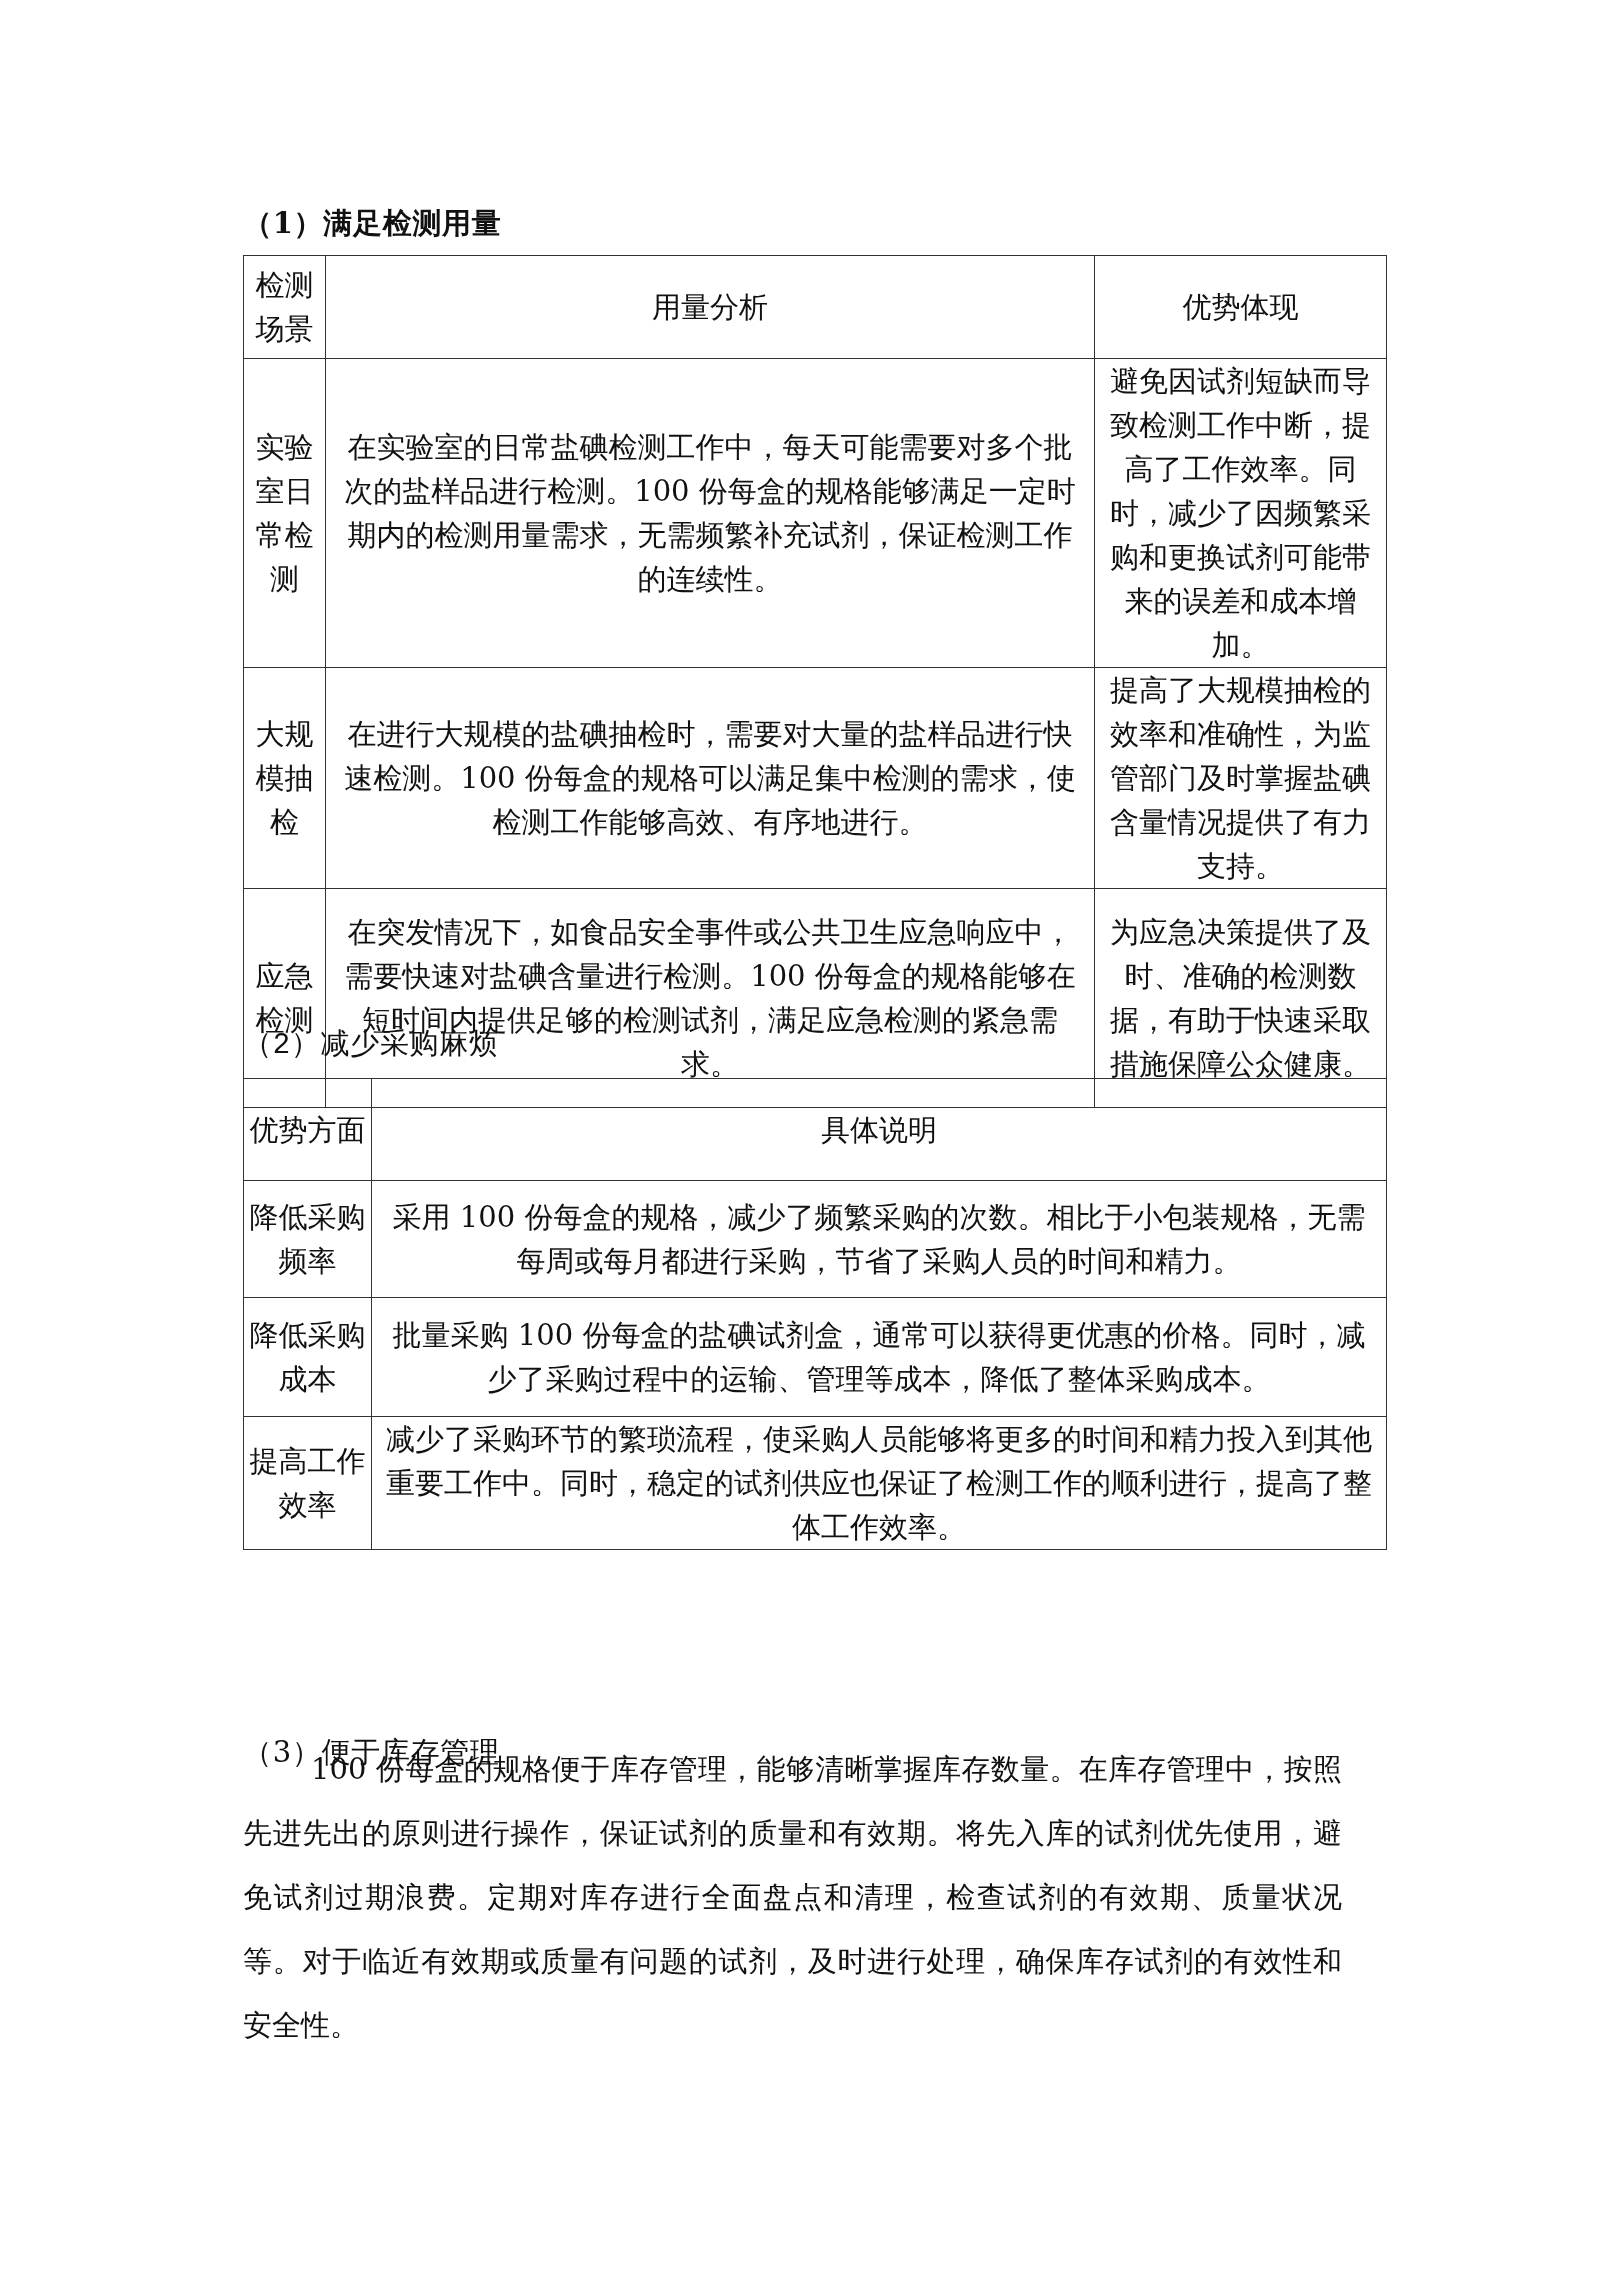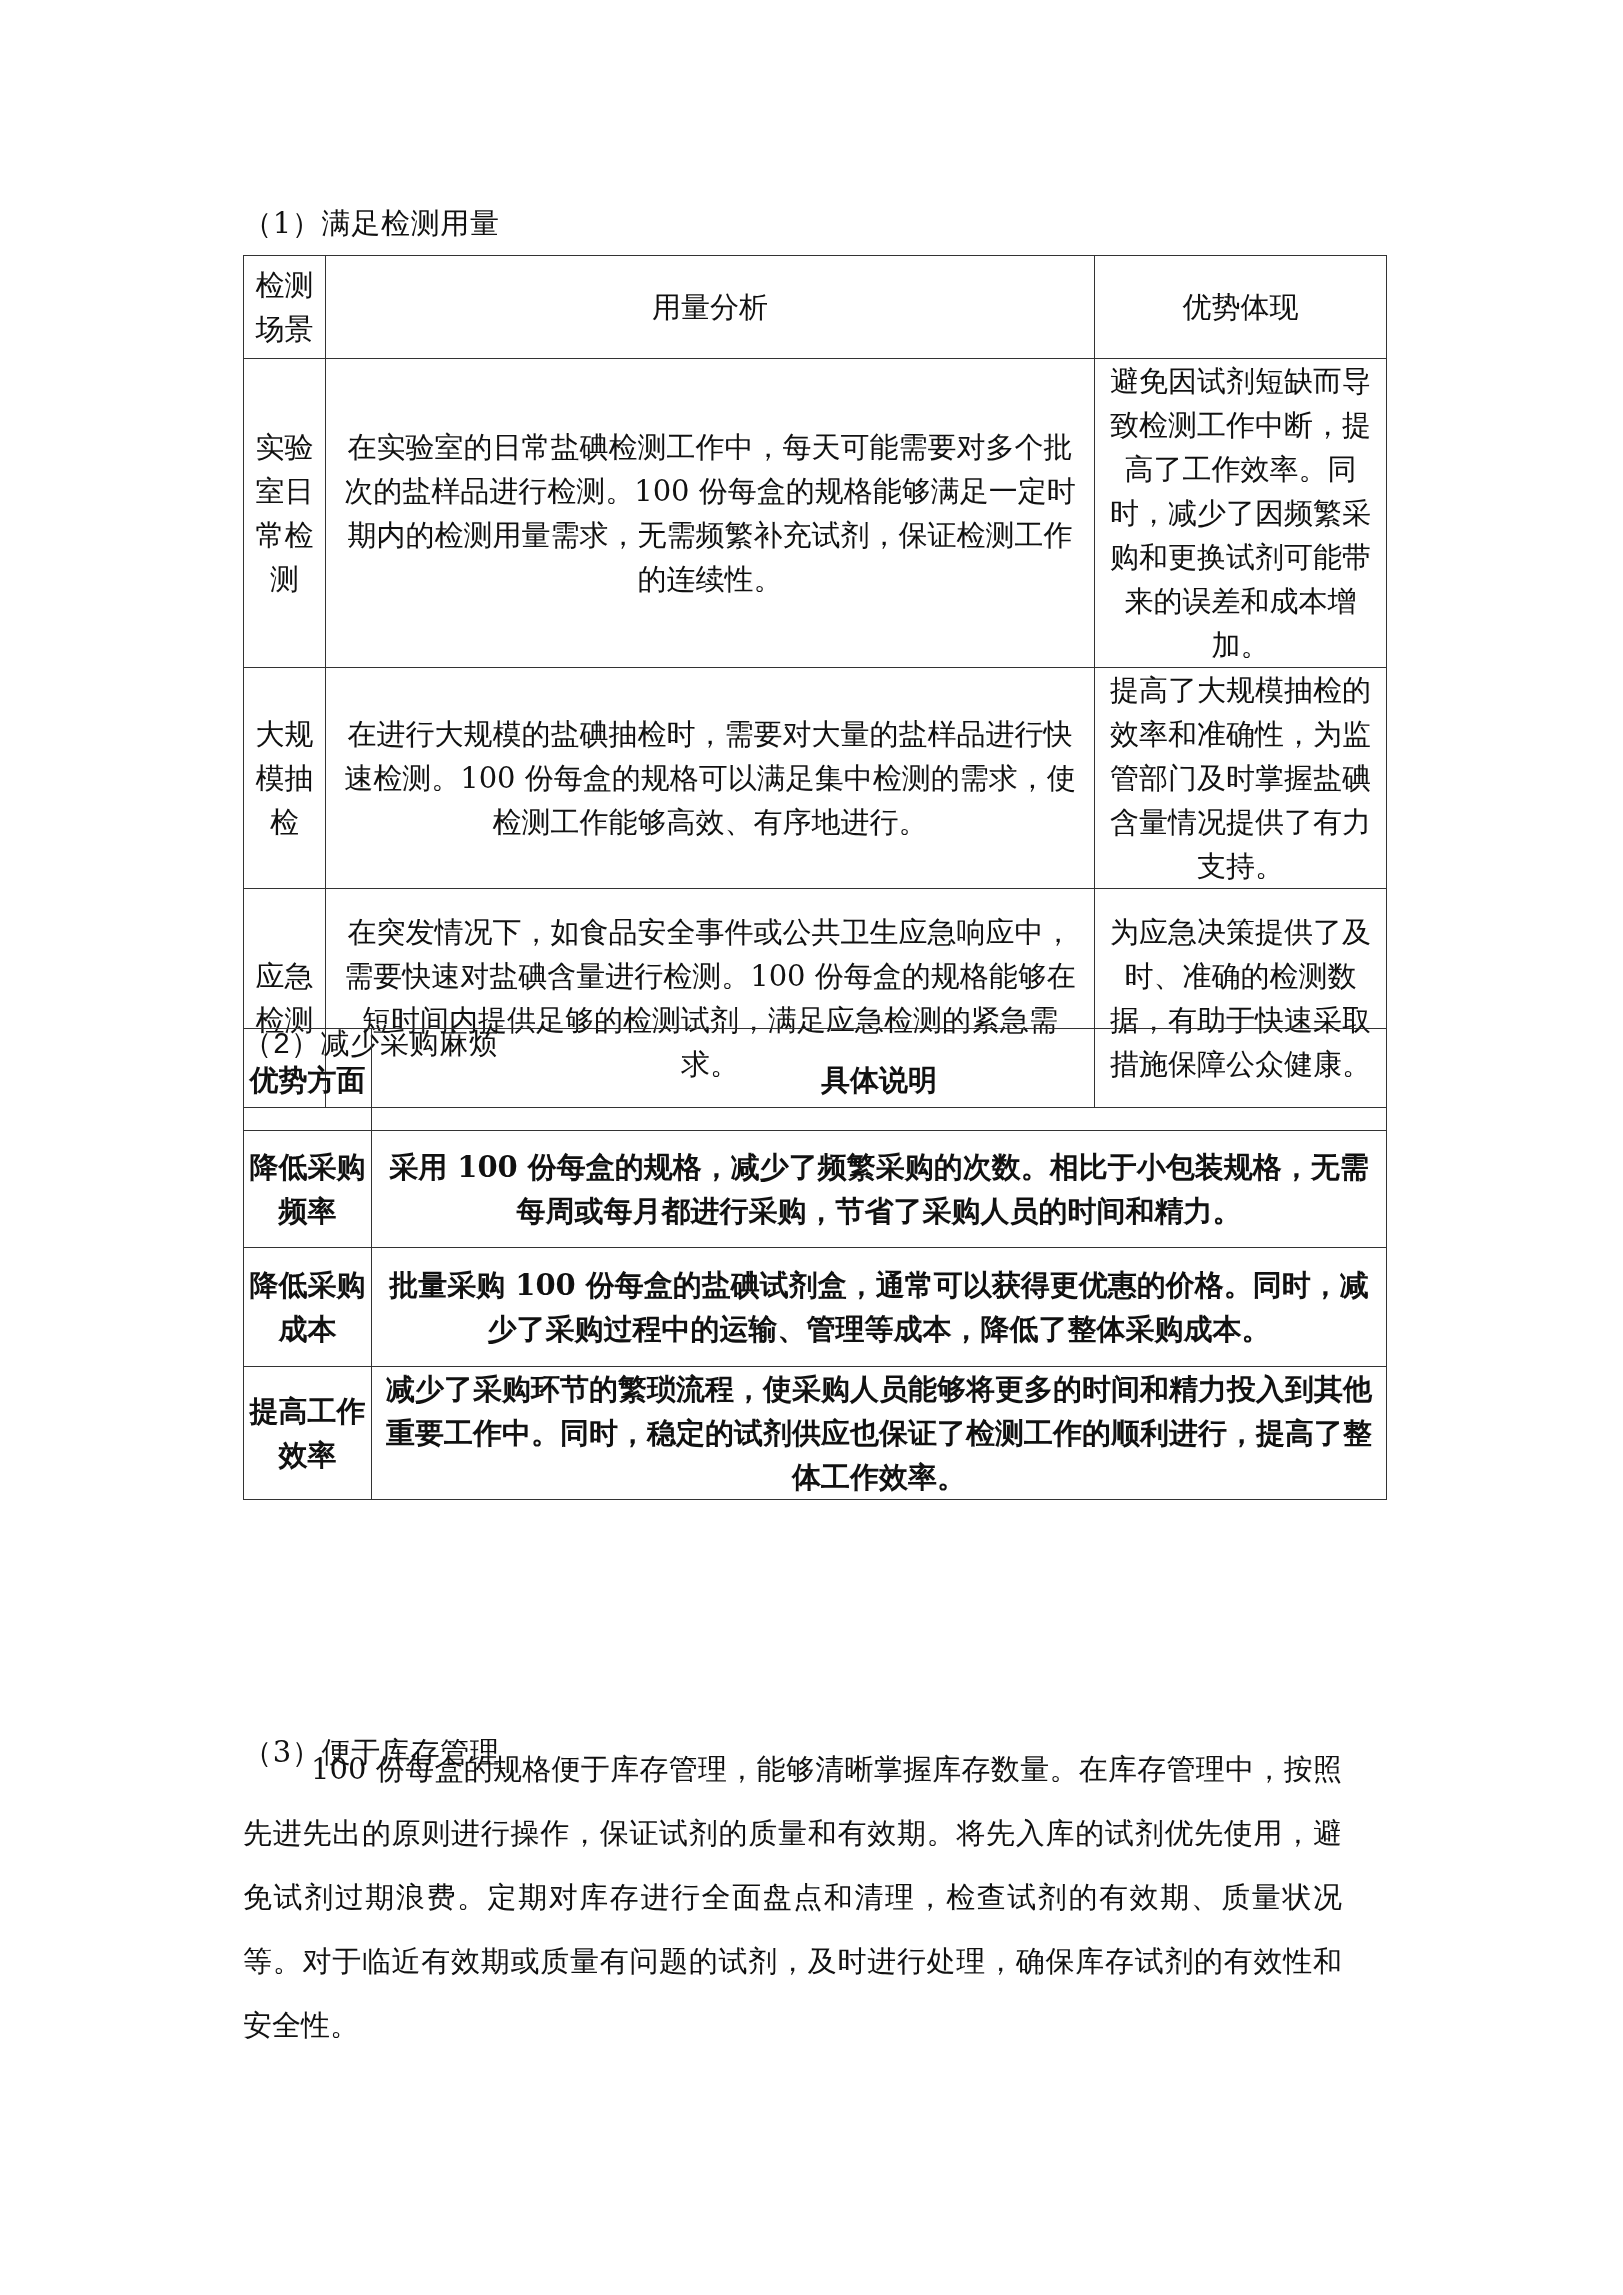--- a/index.html
+++ b/index.html
@@ -26,21 +26,21 @@
     position: absolute; left: 243px; width: 1099px;
     font-size: 29px; line-height: 64px; text-align: justify;
     text-indent: 68px; word-break: break-all;
   }
 </style>
 </head>
 <body>
 
 <div class="page">
 
-  <div class="heading" style="top:204px;">（1）满足检测用量</div>
+  <div class="heading" style="top:204px;font-weight:bold;">（1）满足检测用量</div>
 
   <table class="doc" style="left:243px; top:255px; width:1143px;">
     <colgroup>
       <col style="width:82px">
       <col style="width:769px">
       <col style="width:292px">
     </colgroup>
     <tbody>
         <tr style="height:103px">
       <td class="label">检测场景</td>
@@ -60,21 +60,21 @@
     <tr style="height:219px">
       <td class="label">应急检测</td>
       <td>在突发情况下，如食品安全事件或公共卫生应急响应中，需要快速对盐碘含量进行检测。100 份每盒的规格能够在短时间内提供足够的检测试剂，满足应急检测的紧急需求。</td>
       <td>为应急决策提供了及时、准确的检测数据，有助于快速采取措施保障公众健康。</td>
     </tr>
   </tbody>
     </table>
 
   <div class="heading" style="top:1026px;font-family:Liberation Mono, monospace;">（2）减少采购麻烦</div>
 
-  <table class="doc" style="left:243px; top:1028px; width:1143px;font-weight:bold;">
+  <table class="doc" style="left:243px; top:1078px; width:1143px;">
     <colgroup>
       <col style="width:128px">
       <col style="width:1015px">
     </colgroup>
     <tbody>
         <tr style="height:102px">
       <td class="label">优势方面</td>
       <td>具体说明</td>
     </tr>
     <tr style="height:117px">

